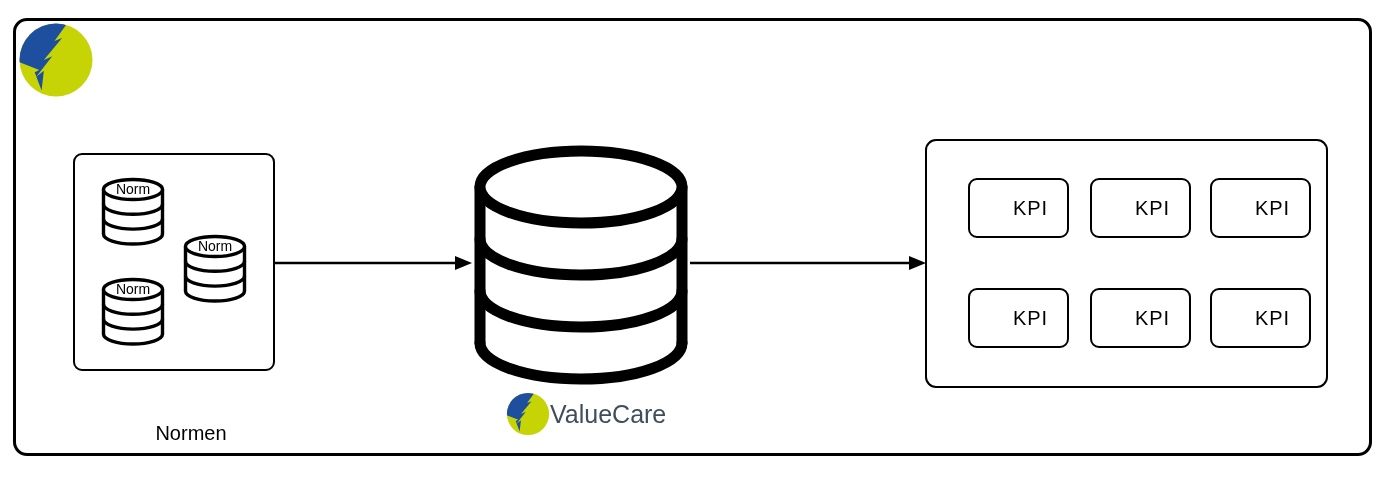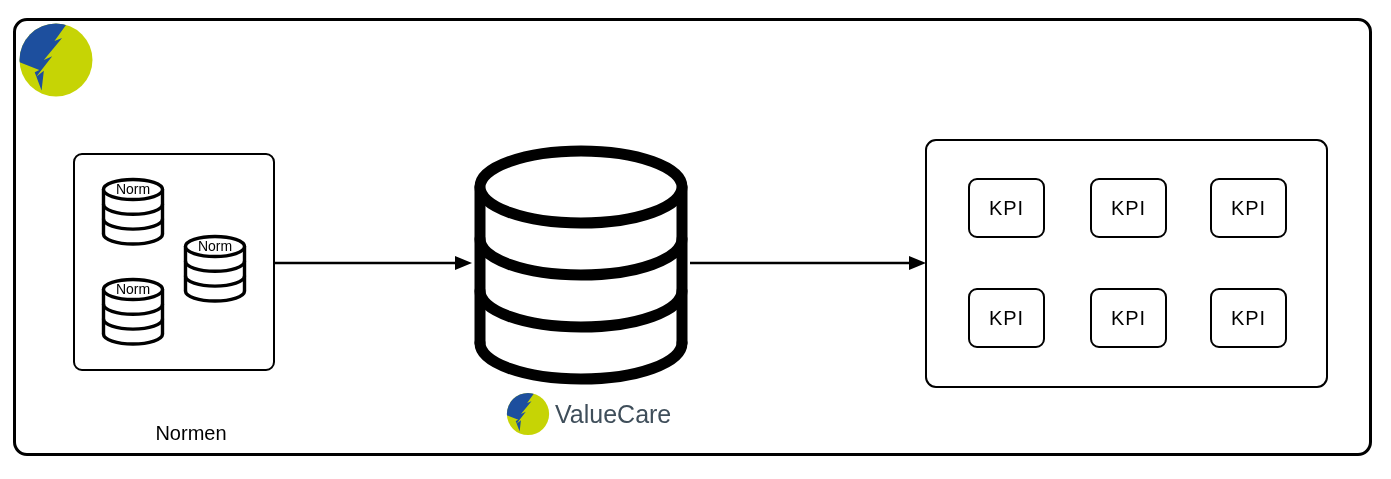--- a/index.html
+++ b/index.html
@@ -35,31 +35,31 @@
   .normen-label{left:91px;top:422px;width:200px;}
   .portaal-label{left:1026px;top:398px;width:200px;}
   
   .arrow{position:absolute;height:20px;}
   .arrow-1{left:275px;top:253px;width:197px;}
   .arrow-2{left:690px;top:253px;width:236px;}
   
   .big-db{position:absolute;left:471px;top:145px;width:220px;height:240px;}
   .brand-row{position:absolute;left:506px;top:392px;height:44px;display:flex;align-items:center;}
   .brand-logo{width:44px;height:44px;flex:0 0 auto;}
-  .brand-text{margin-left:5px;font-size:25px;line-height:26px;}
+  .brand-text{font-size:25px;line-height:26px;}
   
   .portaal-box{
     position:absolute;left:925px;top:139px;width:399px;height:245px;
     border:2.5px solid #000;border-radius:11px;background:#fff;
   }
   .kpi{
     position:absolute;width:73px;height:56px;
     border:2.5px solid #000;border-radius:9px;background:#fff;
     display:flex;align-items:center;justify-content:center;
-    font-size:20px;letter-spacing:1px;color:#000;
+    font-size:20px;letter-spacing:1px;color:#000;padding-left:24px;
   }
   .kpi-r1{top:178px;}
   .kpi-r2{top:288px;}
   .kpi-c1{left:968px;}
   .kpi-c2{left:1090px;}
   .kpi-c3{left:1210px;}
 </style>
 </head>
 <body>
 

